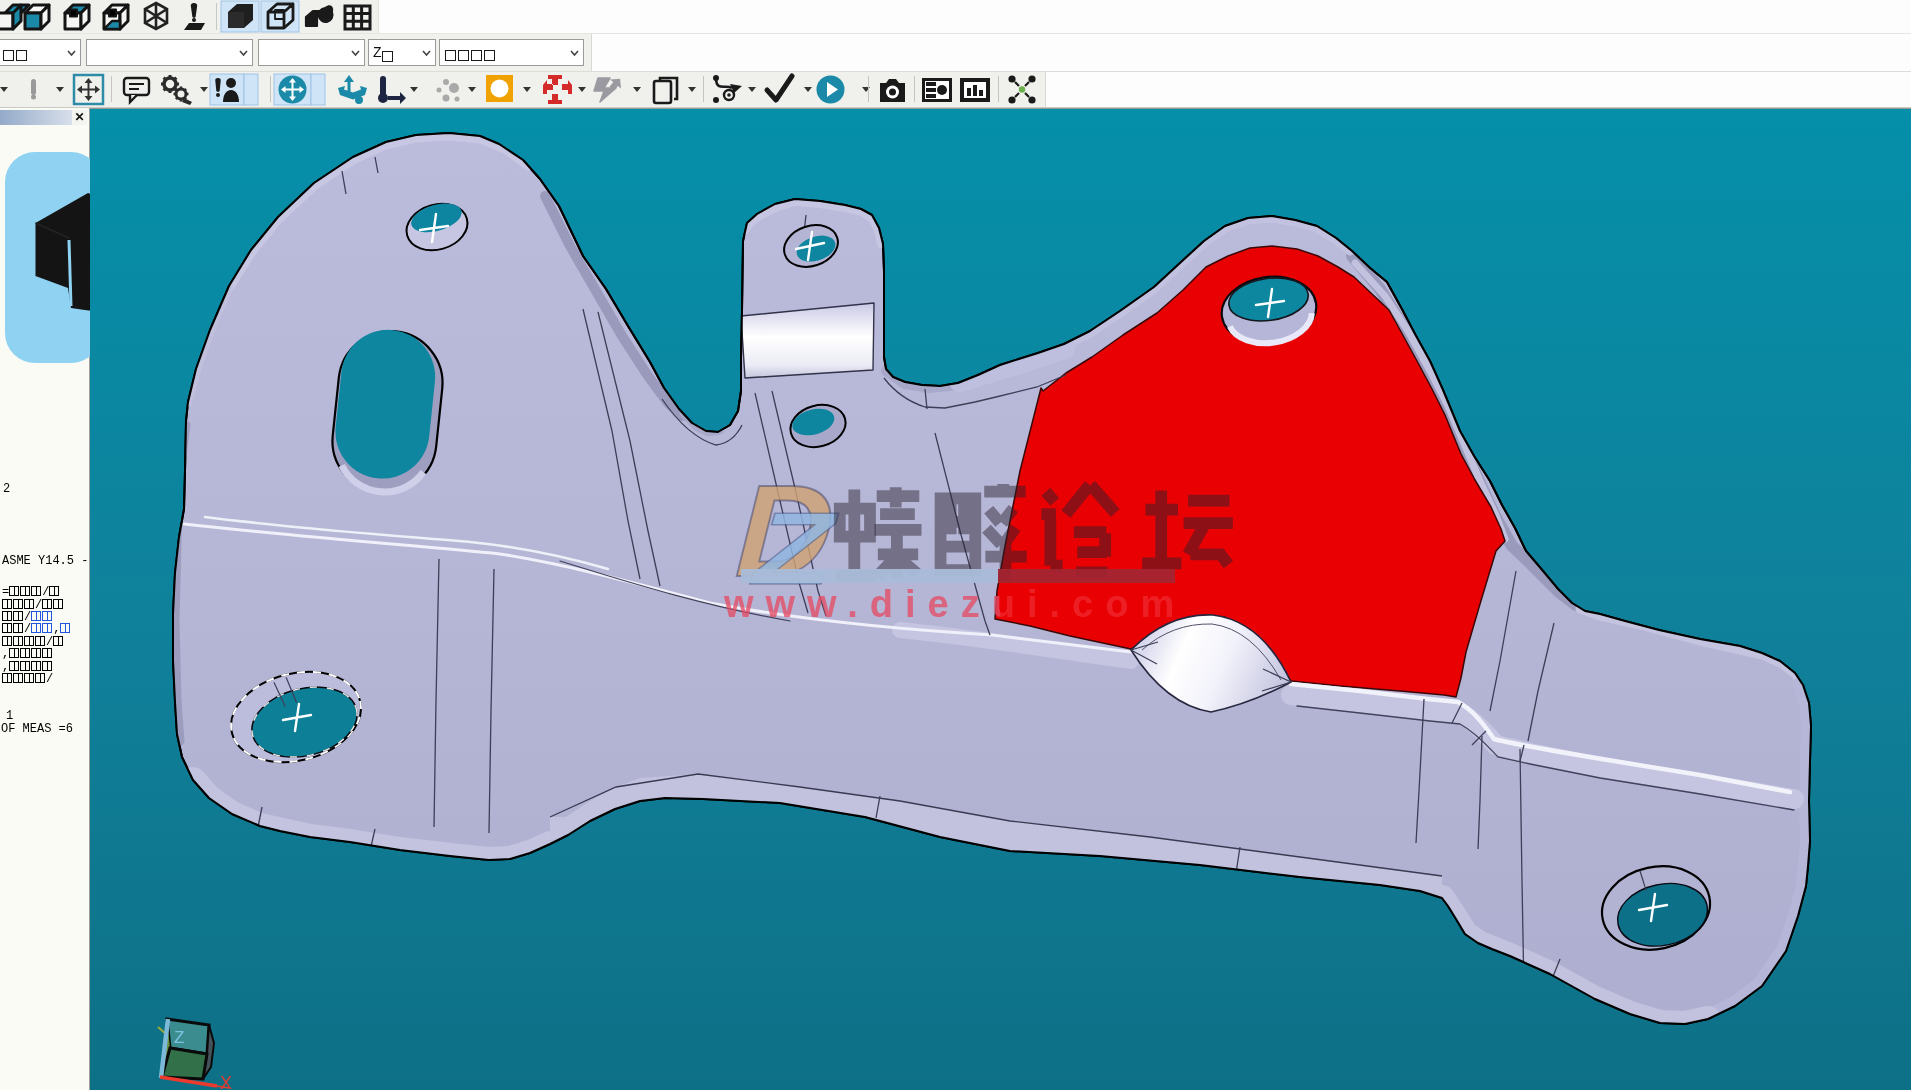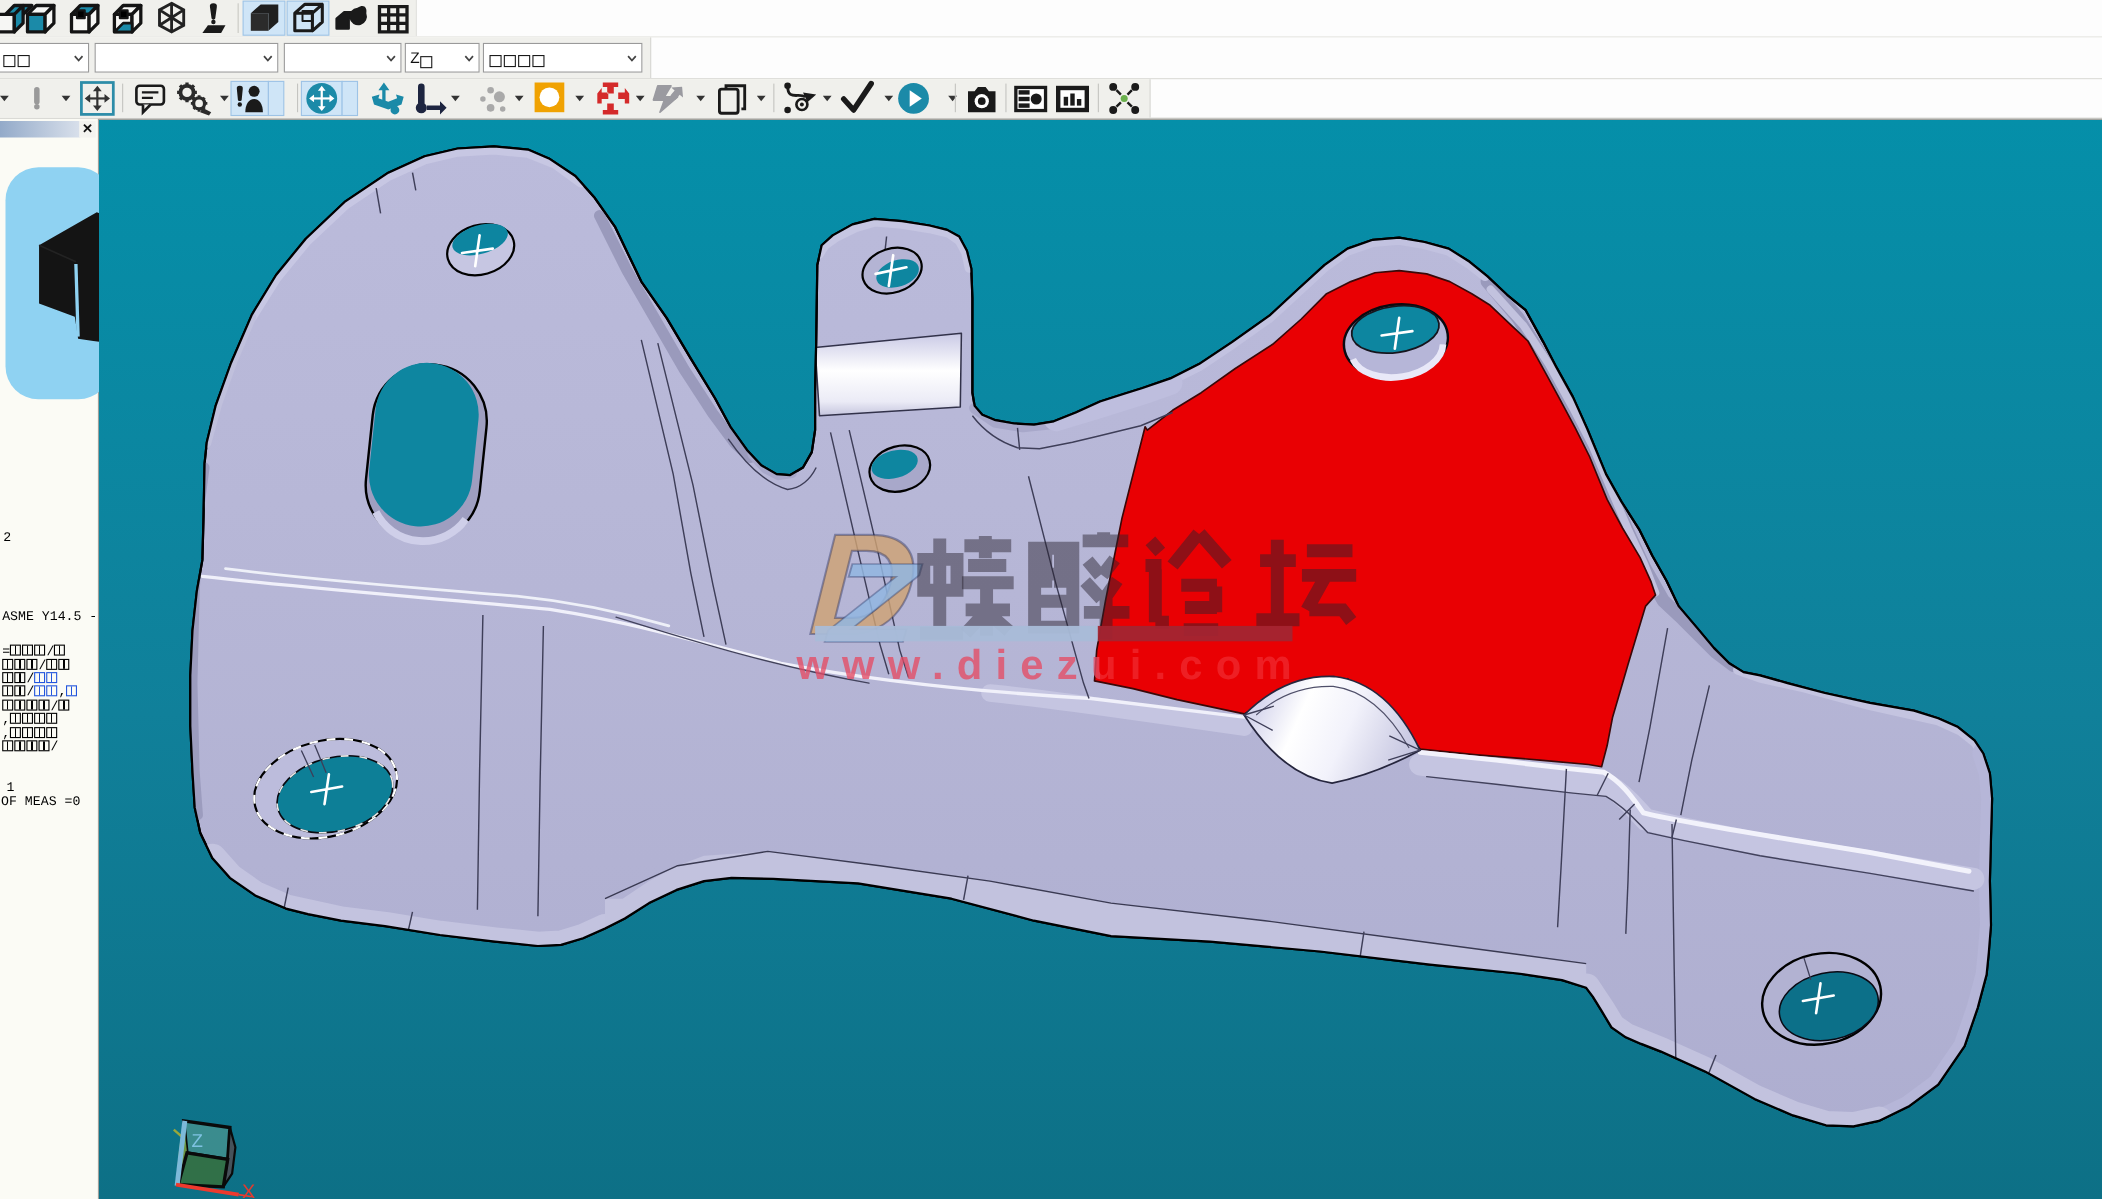--- a/index.html
+++ b/index.html
@@ -276,21 +276,21 @@
  <div class="ptxt" style="left:2px;top:447px;">ASME Y14.5 -</div>
  <div class="ptxt" style="left:2px;top:478px;">=<span class="pcj"></span><span class="pcj"></span><span class="pcj"></span>/<span class="pcj"></span></div>
  <div class="ptxt" style="left:2px;top:491px;"><span class="pcj"></span><span class="pcj"></span><span class="pcj"></span>/<span class="pcj"></span><span class="pcj"></span></div>
  <div class="ptxt" style="left:2px;top:503px;"><span class="pcj"></span><span class="pcj"></span>/<span class="pcjb"></span><span class="pcjb"></span></div>
  <div class="ptxt" style="left:2px;top:515px;"><span class="pcj"></span><span class="pcj"></span>/<span class="pcjb"></span><span class="pcjb"></span>,<span class="pcjb"></span></div>
  <div class="ptxt" style="left:2px;top:528px;"><span class="pcj"></span><span class="pcj"></span><span class="pcj"></span><span class="pcj"></span>/<span class="pcj"></span></div>
  <div class="ptxt" style="left:2px;top:540px;">,<span class="pcj"></span><span class="pcj"></span><span class="pcj"></span><span class="pcj"></span></div>
  <div class="ptxt" style="left:2px;top:553px;">,<span class="pcj"></span><span class="pcj"></span><span class="pcj"></span><span class="pcj"></span></div>
  <div class="ptxt" style="left:2px;top:565px;"><span class="pcj"></span><span class="pcj"></span><span class="pcj"></span><span class="pcj"></span>/</div>
  <div class="ptxt" style="left:6px;top:602px;">1</div>
- <div class="ptxt" style="left:1px;top:615px;">OF MEAS =0</div>
+ <div class="ptxt" style="left:1px;top:615px;">OF MEAS =6</div>
 </div>
 <div class="abs" id="view">
 <svg width="1821" height="982" viewBox="90 108 1821 982">
 <defs>
 <linearGradient id="bg" x1="0" y1="108" x2="0" y2="1090" gradientUnits="userSpaceOnUse">
  <stop offset="0" stop-color="#058fa9"></stop>
           <stop offset="0.55" stop-color="#10809a"></stop>
           <stop offset="1" stop-color="#0d7086"></stop>
 </linearGradient>
 <linearGradient id="gradBody" x1="0" y1="130" x2="0" y2="1030" gradientUnits="userSpaceOnUse">

